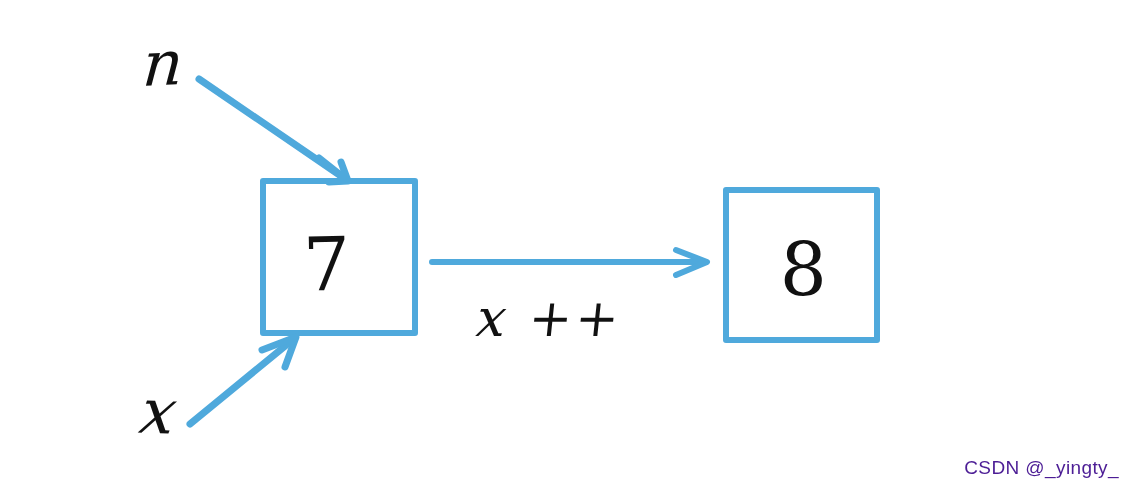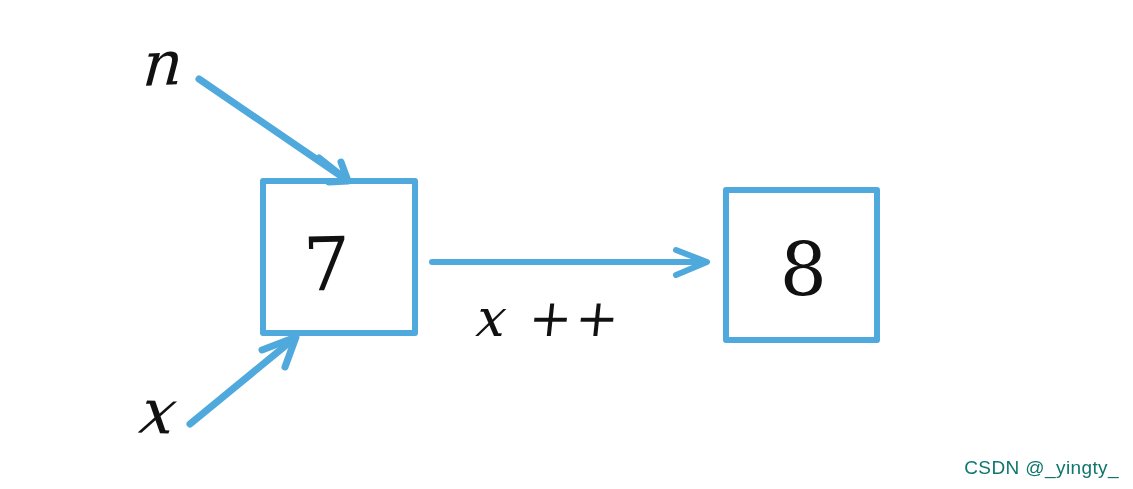--- a/index.html
+++ b/index.html
@@ -66,21 +66,21 @@
   }
   #value-box-2 {
     left: 780px;
     top: 232px;
     transform: rotate(1deg);
   }
   #watermark {
     position: absolute;
     right: 14px;
     bottom: 10px;
-    color: #0f766e;
+    color: #4c1d95;
     font-family: "Liberation Sans", sans-serif;
     font-size: 19px;
     letter-spacing: 0.4px;
     white-space: nowrap;
     user-select: none;
   }
 </style>
 </head>
 <body>
 

